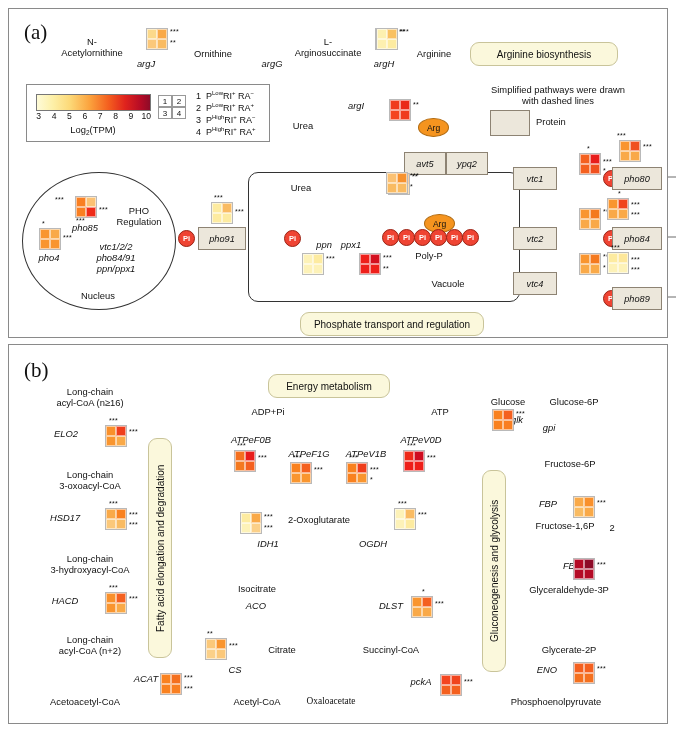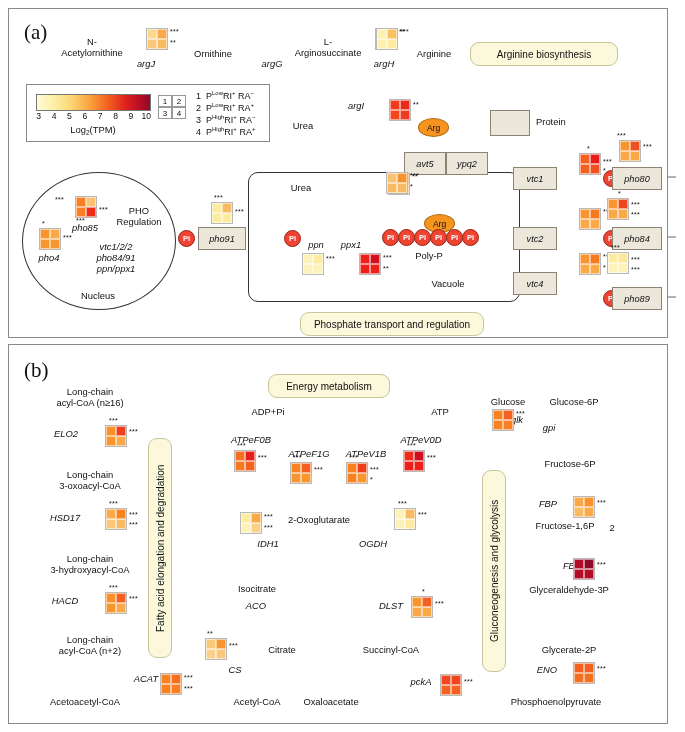--- a/index.html
+++ b/index.html
@@ -189,20 +189,23 @@
   <div class="gene" style="left:248px;top:58px;width:48px;">argG</div>
   <div class="gene" style="left:360px;top:58px;width:48px;">argH</div>
   <div class="gene" style="left:336px;top:100px;width:40px;">argI</div>
 
   <div class="txt" style="left:280px;top:120px;width:46px;">Urea</div>
   <div class="txt" style="left:278px;top:182px;width:46px;">Urea</div>
 
   <div class="callout" style="left:470px;top:42px;width:146px;height:22px;">Arginine biosynthesis</div>
   <div class="callout" style="left:300px;top:312px;width:182px;height:22px;">Phosphate transport and regulation</div>
 
+  <div class="txt wrap" style="left:470px;top:84px;width:176px;">
+    <span>Simplified pathways were drawn</span><br><span>with dashed lines</span>
+  </div>
   <div class="swatch" style="left:490px;top:110px;width:38px;height:24px;"></div>
   <div class="txt" style="left:536px;top:116px;width:50px;text-align:left;">Protein</div>
 
   <div id="legendbox" style="left:26px;top:84px;width:242px;height:56px;"></div>
   <div id="cbar" style="left:36px;top:94px;width:113px;"></div>
   <div class="cticks" id="cticks" style="left:31px;top:111px;width:123px;">
       <span style="flex: 1 1 0%;">3</span>
       <span style="flex: 1 1 0%;">4</span>
       <span style="flex: 1 1 0%;">5</span>
       <span style="flex: 1 1 0%;">6</span>
@@ -263,21 +266,21 @@
   <div class="pbox" style="left:404px;top:152px;width:40px;height:21px;">avt5</div>
   <div class="pbox" style="left:446px;top:152px;width:40px;height:21px;">ypq2</div>
   <div class="pbox" style="left:198px;top:227px;width:46px;height:21px;">pho91</div>
   <div class="pbox" style="left:513px;top:167px;width:42px;height:21px;">vtc1</div>
   <div class="pbox" style="left:513px;top:227px;width:42px;height:21px;">vtc2</div>
   <div class="pbox" style="left:513px;top:272px;width:42px;height:21px;">vtc4</div>
   <div class="pbox" style="left:612px;top:167px;width:48px;height:21px;">pho80</div>
   <div class="pbox" style="left:612px;top:227px;width:48px;height:21px;">pho84</div>
   <div class="pbox" style="left:612px;top:287px;width:48px;height:21px;">pho89</div>
 
-  <div class="gene" style="left:300px;top:239px;width:32px;">ppn</div>
+  <div class="gene" style="left:300px;top:239px;width:32px;text-align:right;">ppn</div>
   <div class="gene" style="left:334px;top:239px;width:34px;">ppx1</div>
 
   <div class="panel" id="panel-b"></div>
   <div class="plabel" style="left:24px;top:358px;">(b)</div>
 
   <div class="txt" style="left:44px;top:386px;width:92px;">
     <span>Long-chain</span><br><span>acyl-CoA (n≥16)</span></div>
   <div class="txt" style="left:44px;top:469px;width:92px;">
     <span>Long-chain</span><br><span>3-oxoacyl-CoA</span></div>
   <div class="txt" style="left:30px;top:553px;width:120px;">
@@ -300,21 +303,21 @@
   <div class="gene" style="left:222px;top:434px;width:58px;">ATPeF0B</div>
   <div class="gene" style="left:280px;top:448px;width:58px;">ATPeF1G</div>
   <div class="gene" style="left:337px;top:448px;width:58px;">ATPeV1B</div>
   <div class="gene" style="left:392px;top:434px;width:58px;">ATPeV0D</div>
 
   <div class="txt" style="left:276px;top:514px;width:86px;">2-Oxoglutarate</div>
   <div class="txt" style="left:228px;top:583px;width:58px;">Isocitrate</div>
   <div class="txt" style="left:256px;top:644px;width:52px;">Citrate</div>
   <div class="txt" style="left:352px;top:644px;width:78px;">Succinyl-CoA</div>
   <div class="txt" style="left:222px;top:696px;width:70px;">Acetyl-CoA</div>
-  <div class="txt" style="left:292px;top:696px;width:78px;">Oxaloacetate</div>
+  <div class="txt" style="left:292px;top:696px;width:78px;font-family:Liberation Serif, serif;">Oxaloacetate</div>
   <div class="txt" style="left:498px;top:696px;width:116px;">Phosphoenolpyruvate</div>
 
   <div class="gene" style="left:250px;top:538px;width:36px;">IDH1</div>
   <div class="gene" style="left:352px;top:538px;width:42px;">OGDH</div>
   <div class="gene" style="left:240px;top:600px;width:32px;">ACO</div>
   <div class="gene" style="left:372px;top:600px;width:38px;">DLST</div>
   <div class="gene" style="left:222px;top:664px;width:26px;">CS</div>
   <div class="gene" style="left:402px;top:676px;width:38px;">pckA</div>
 
   <div class="txt" style="left:484px;top:396px;width:48px;">Glucose</div>

